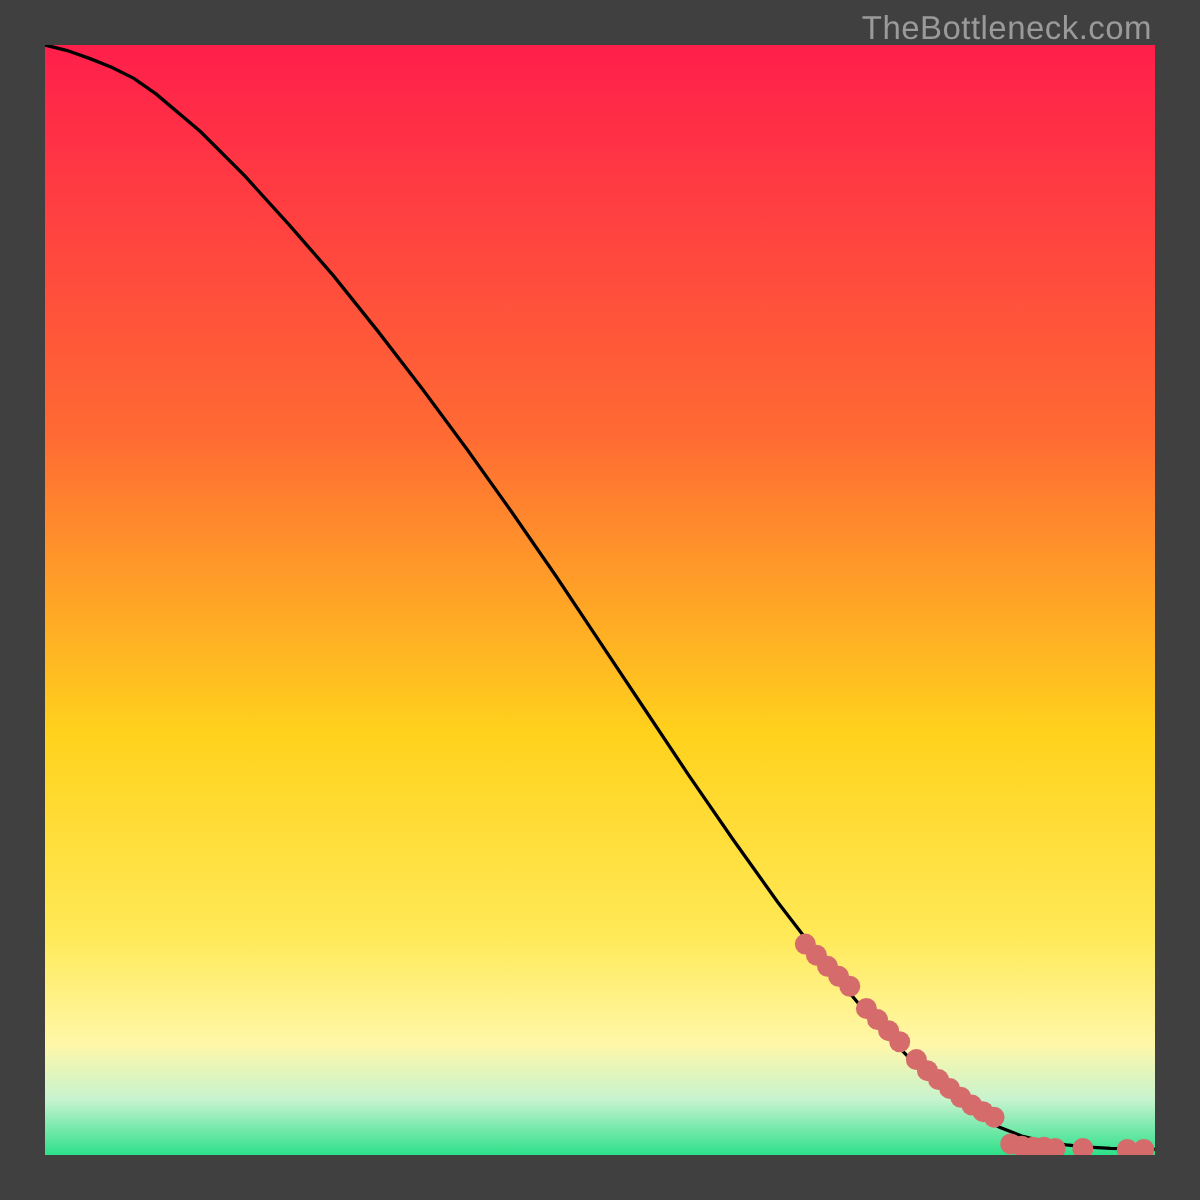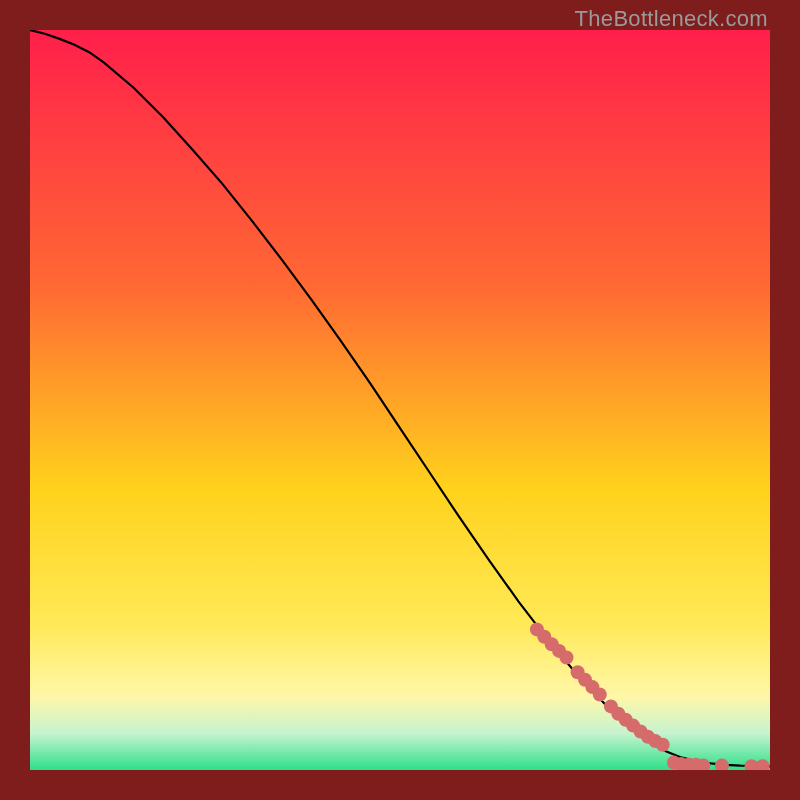--- a/index.html
+++ b/index.html
@@ -8,21 +8,21 @@
     width: 800px;
     height: 800px;
     background: #000;
     overflow: hidden;
     font-family: Arial, Helvetica, sans-serif;
   }
   .wrap {
     position: relative;
     width: 800px;
     height: 800px;
-    background: #7f1d1d;
+    background: #404040;
   }
   .plot-area {
     position: absolute;
     left: 30px;
     top: 30px;
     width: 740px;
     height: 740px;
   }
   .gradient-bg {
     position: absolute;

